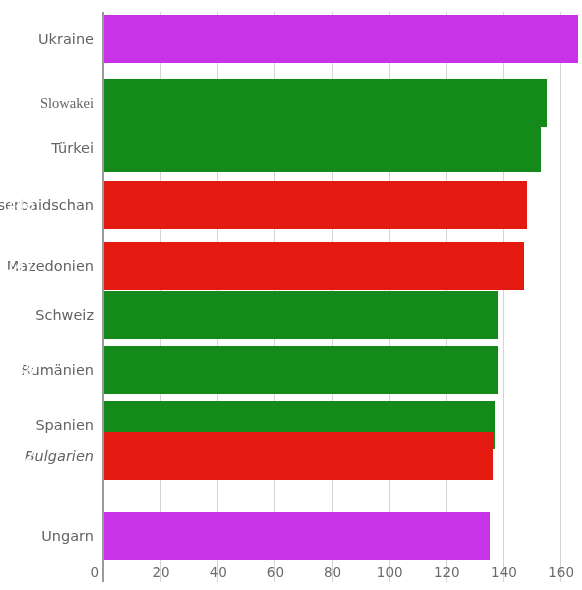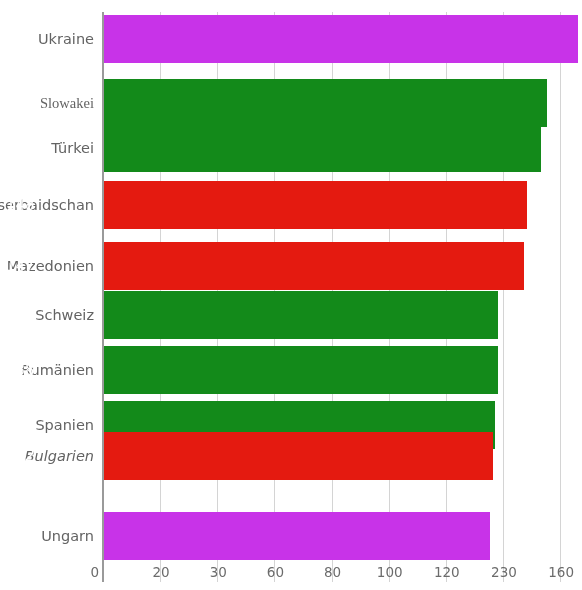--- a/index.html
+++ b/index.html
@@ -198,28 +198,28 @@
       </div>
     <div id="axis-line"></div>
   </div>
 
   <div id="x-axis">
     <div id="x-axis-origin-mark"></div>
   <div class="tick-label first" style="left: 104px;">0</div>
       <div class="tick-mark" style="left: 160.14px;"></div>
       <div class="tick-label" style="left: 161.14px;">20</div>
       <div class="tick-mark" style="left: 217.28px;"></div>
-      <div class="tick-label" style="left: 218.28px;">30</div>
+      <div class="tick-label" style="left: 218.28px;">40</div>
       <div class="tick-mark" style="left: 274.42px;"></div>
       <div class="tick-label" style="left: 275.42px; text-align: right;">60</div>
       <div class="tick-mark" style="left: 331.56px;"></div>
       <div class="tick-label" style="left: 332.56px;">80</div>
       <div class="tick-mark" style="left: 388.7px;"></div>
       <div class="tick-label" style="left: 389.7px;">100</div>
       <div class="tick-mark" style="left: 445.84px;"></div>
       <div class="tick-label" style="left: 446.84px;">120</div>
       <div class="tick-mark" style="left: 502.98px;"></div>
-      <div class="tick-label" style="left: 503.98px;">230</div>
+      <div class="tick-label" style="left: 503.98px;">140</div>
       <div class="tick-mark" style="left: 560.12px;"></div>
       <div class="tick-label" style="left: 561.12px;">160</div>
     </div>
 
 </div>
 
 </body></html>

